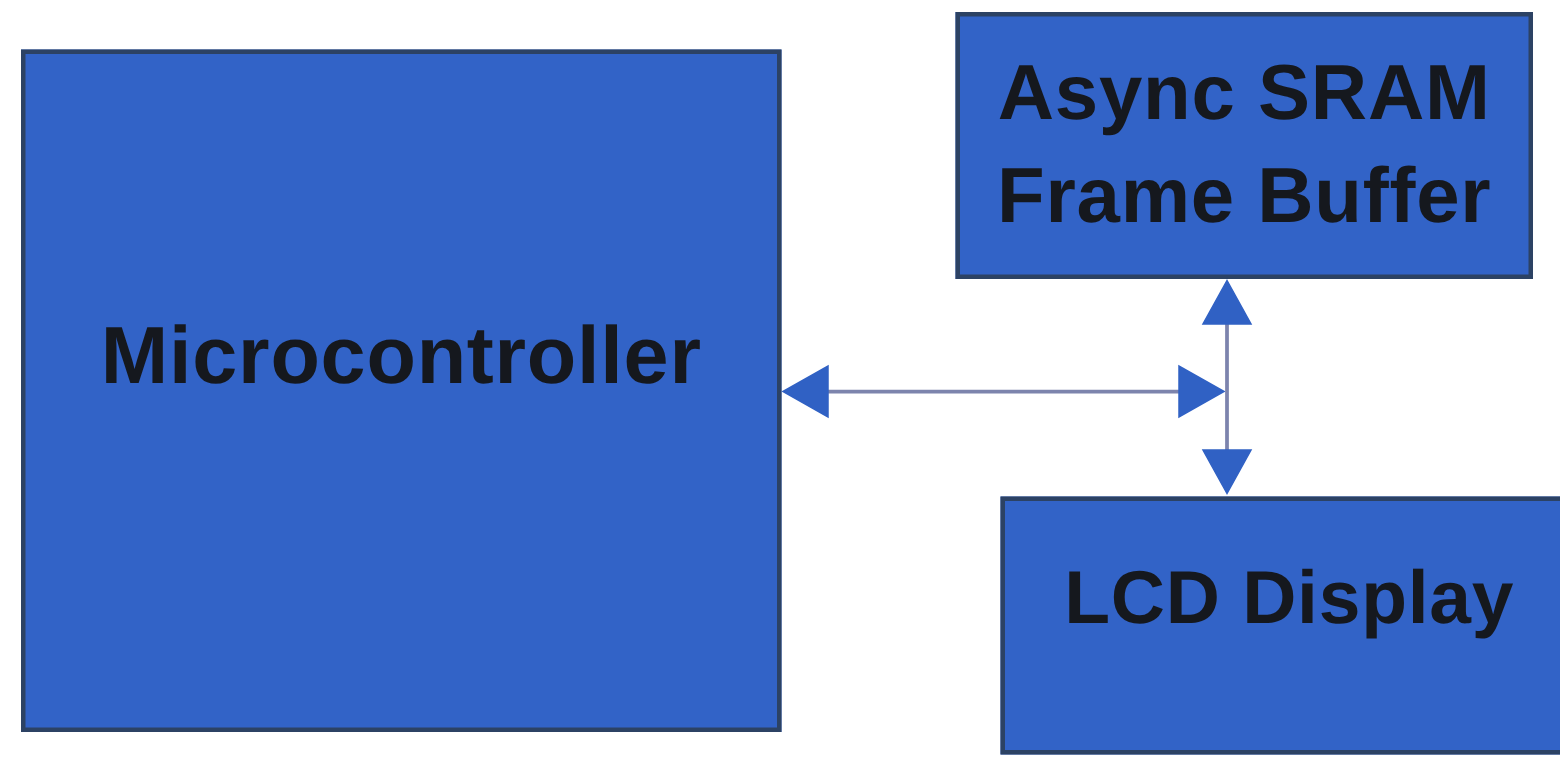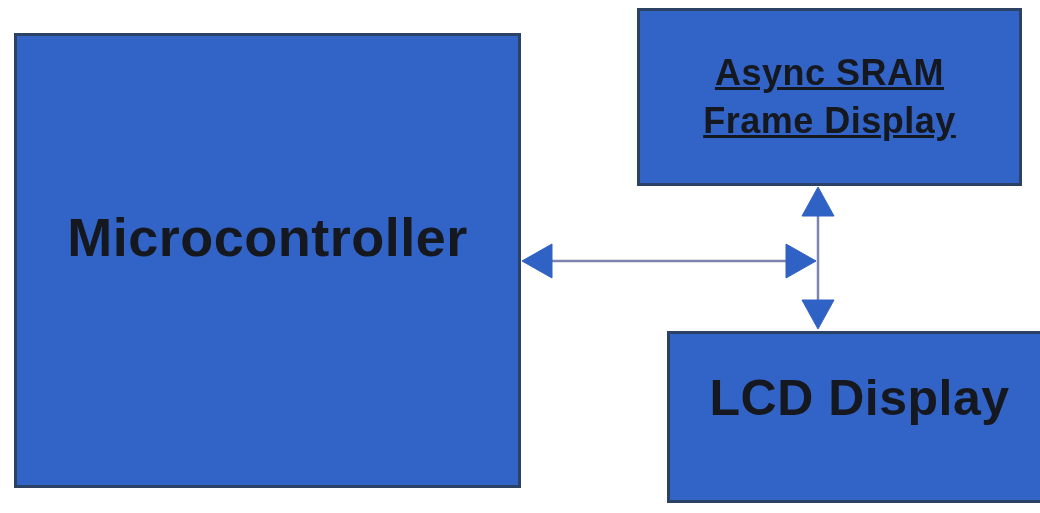--- a/index.html
+++ b/index.html
@@ -38,23 +38,22 @@
   .node-microcontroller {
     left: 14px; top: 33px;
     width: 507px; height: 455px;
     font-size: 54px;
     padding-bottom: 48px;
     text-align: right;
   }
   .node-frame-buffer {
     left: 637px; top: 8px;
     width: 385px; height: 178px;
-    font-size: 36px;
+    font-size: 52px;
     line-height: 1.32;
-    text-decoration: underline;
   }
   .node-lcd {
     left: 667px; top: 331px;
     width: 385px; height: 172px;
     font-size: 50px;
     padding-bottom: 38px;
   }
   .arrows {
     position: absolute;
     left: 0; top: 0;
@@ -76,21 +75,21 @@
 <body>
 
 <div class="canvas">
 
   <div class="node node-microcontroller">
     <span>Microcontroller</span>
   </div>
 
   <div class="node node-frame-buffer">
     <span>Async SRAM</span>
-    <span>Frame Display</span>
+    <span>Frame Buffer</span>
   </div>
 
   <div class="node node-lcd">
     <span>LCD Display</span>
   </div>
 
   <svg class="arrows" viewBox="0 0 1040 513" xmlns="http://www.w3.org/2000/svg" aria-hidden="true">
 
     <g>
       <line class="arrow-shaft" x1="548" y1="261" x2="792" y2="261"></line>

